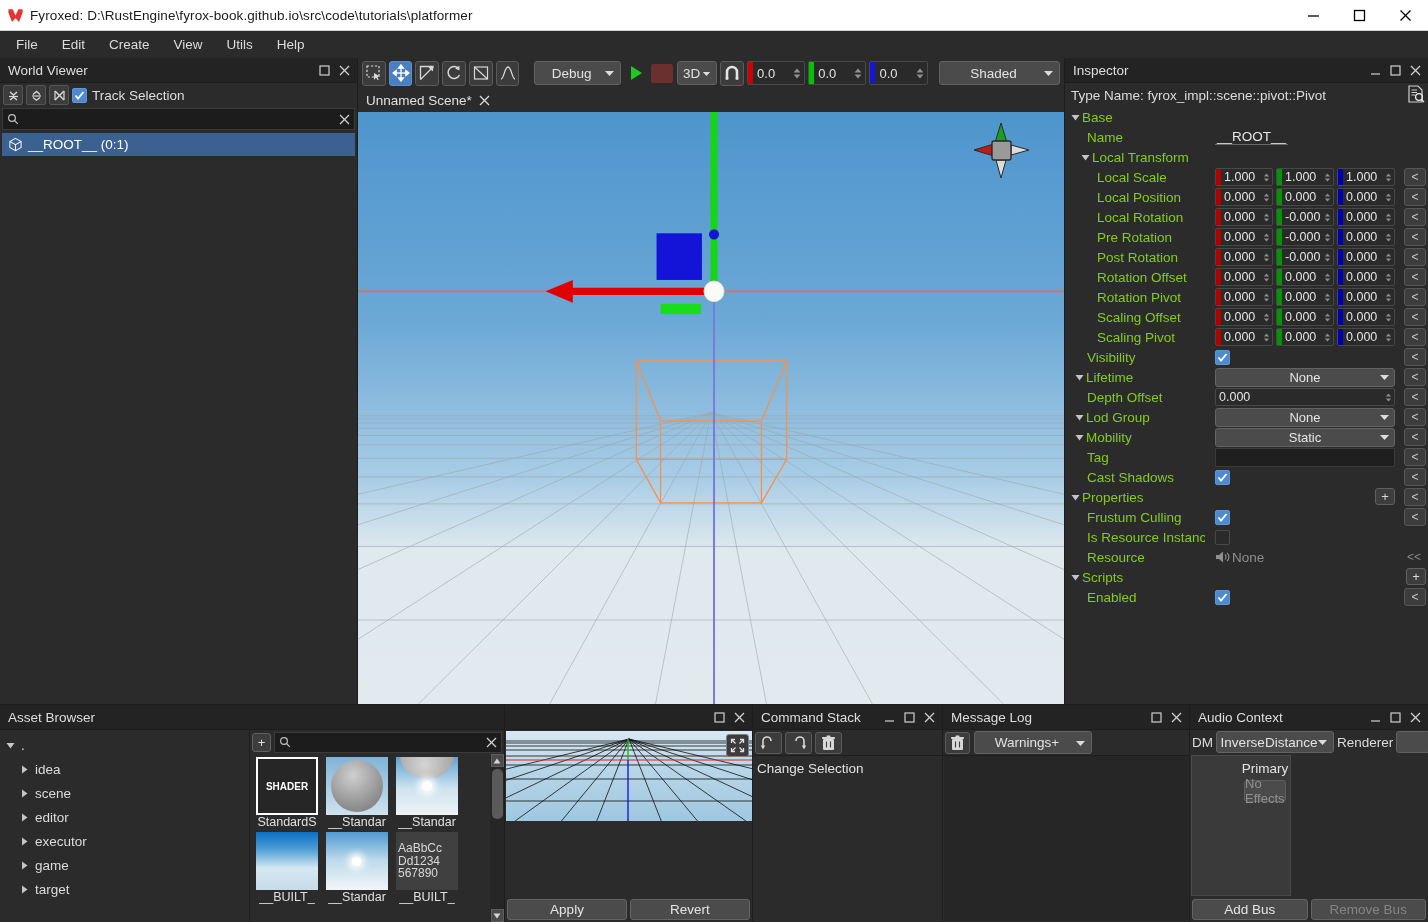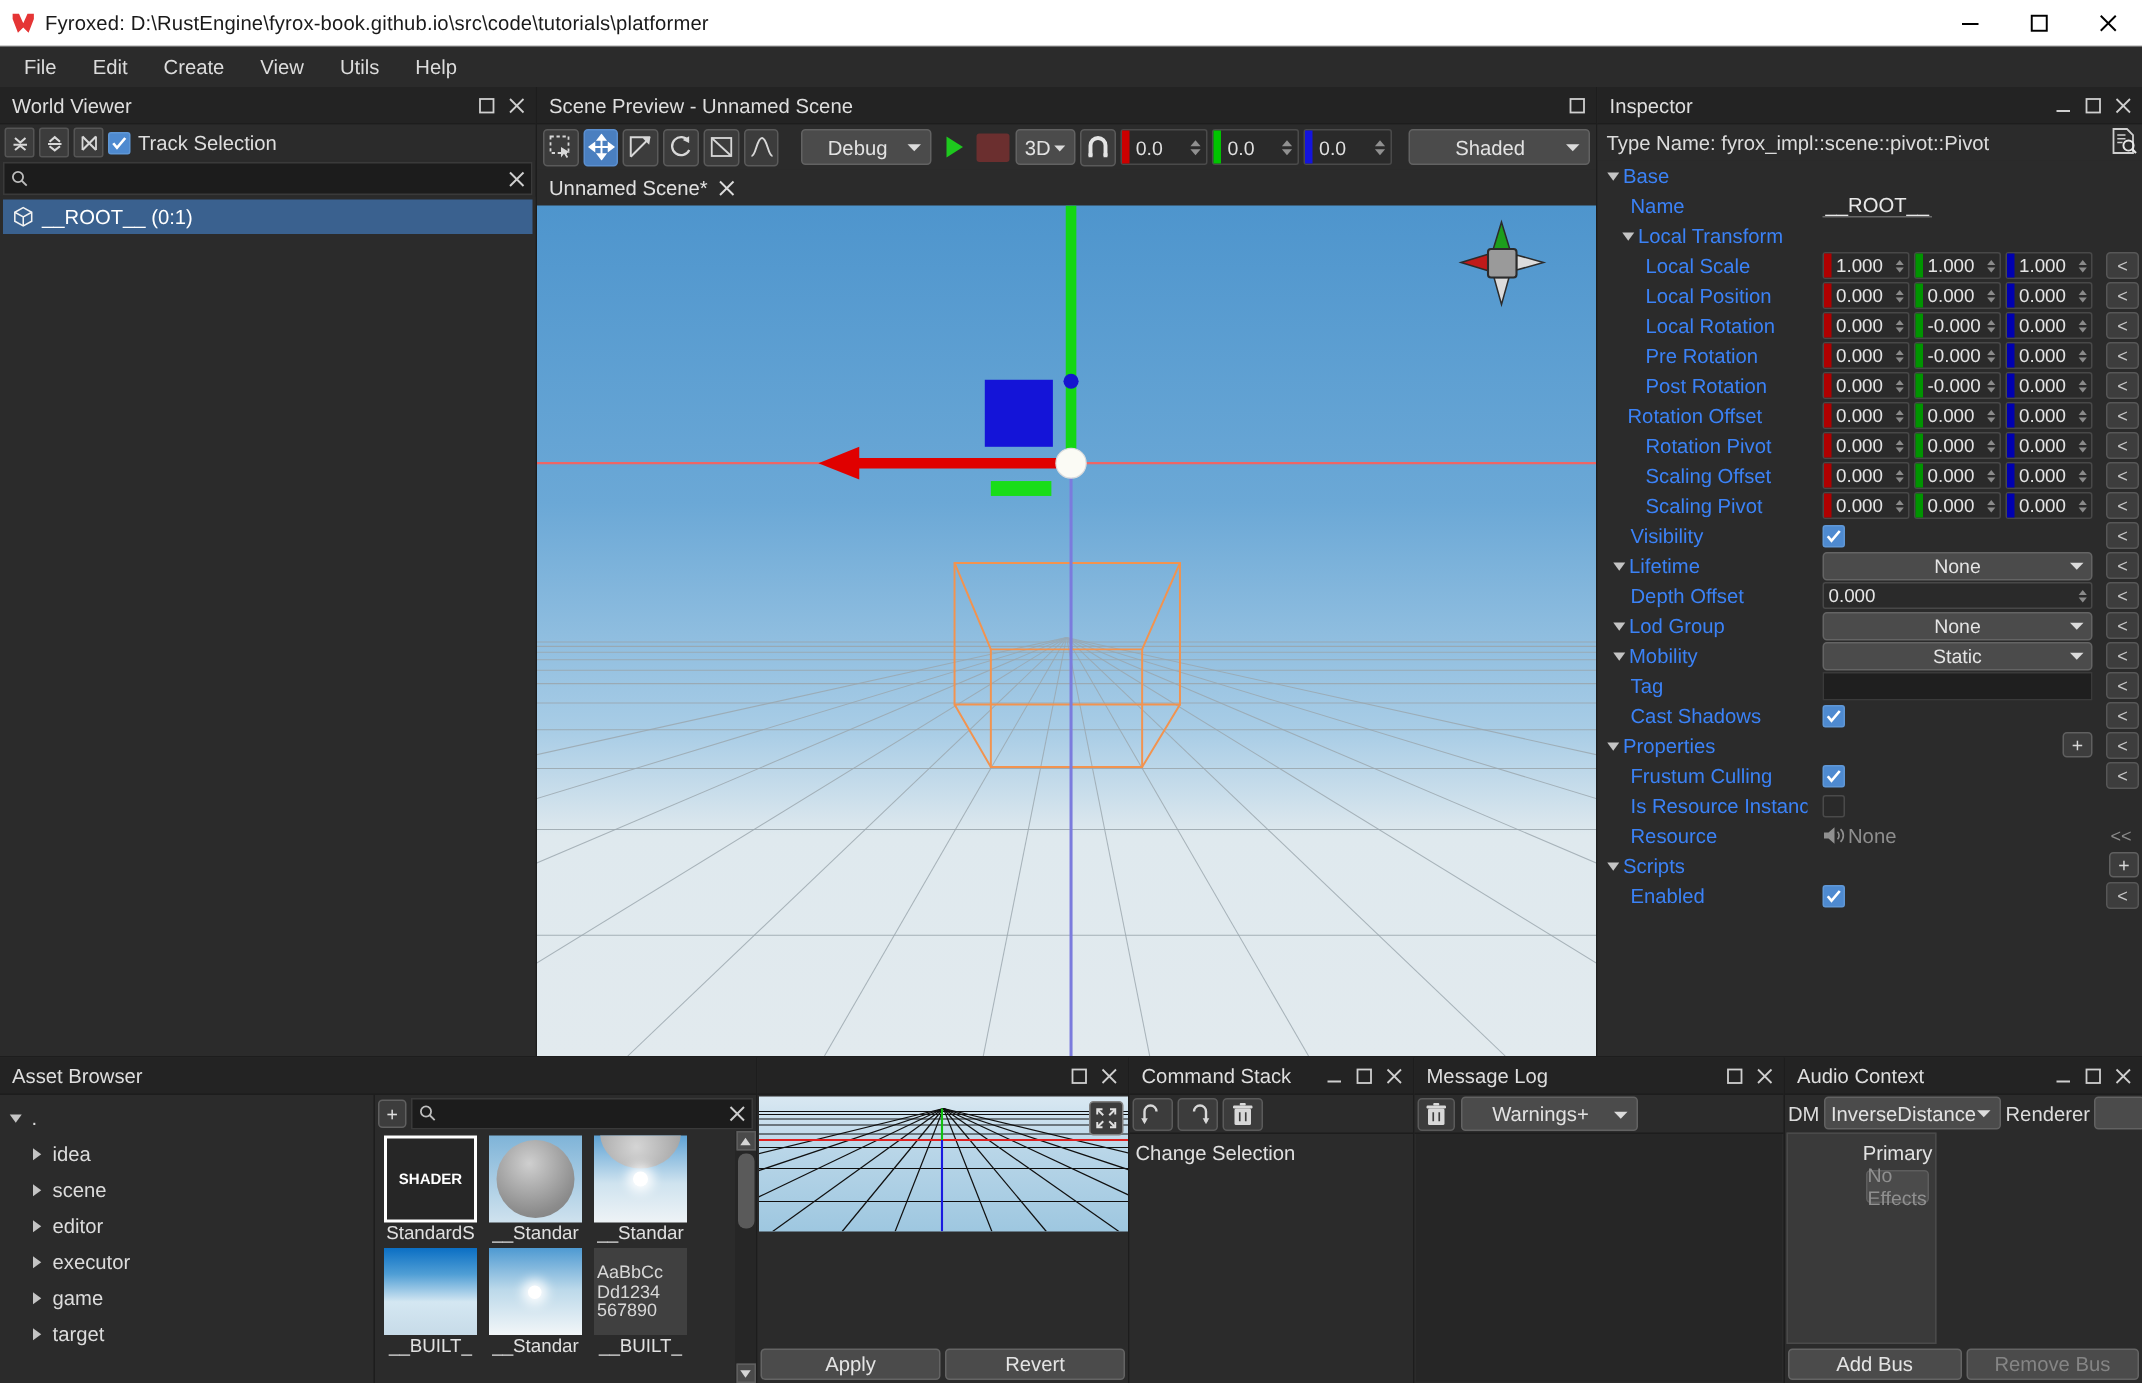--- a/index.html
+++ b/index.html
@@ -98,21 +98,21 @@
   .sp-tabs { height: 24px; display: flex; align-items: center; padding: 0 8px; gap: 7px; background: #2b2b2b; flex: none; }
   .sp-tab { font-size: 13.5px; color: #e0e0e0; }
   .viewport { flex: 1; position: relative; overflow: hidden; background: linear-gradient(to bottom, #4e95cd 0%, #6ba8d6 35%, #a9cde6 62%, #dfe9ee 74%, #e2eaee 100%); }
 
   
   #inspector { width: 363px; flex: none; }
   .insp-typebar { height: 24px; display: flex; align-items: center; padding: 0 2px 0 6px; background: #2b2b2b; flex: none; }
   .insp-typebar .t { flex: 1; font-size: 13.5px; color: #dcdcdc; white-space: nowrap; }
   .insp-body { flex: 1; overflow: hidden; }
   .irow { height: 20px; display: flex; align-items: center; position: relative; }
-  .irow .lbl { font-size: 13.5px; color: #3b82f6; white-space: nowrap; overflow: hidden; }
+  .irow .lbl { font-size: 13.5px; color: #84cc16; white-space: nowrap; overflow: hidden; }
   .irow .lbl.grp { display: flex; align-items: center; gap: 2px; }
   .ctl { position: absolute; left: 150px; right: 33px; top: 1px; bottom: 1px; display: flex; align-items: center; gap: 2px; }
   .reset { position: absolute; right: 2px; top: 1px; width: 22px; height: 18px;
     background: #3d3d3d; border: 1px solid #575757; border-radius: 3px;
     display: flex; align-items: center; justify-content: center; font-size: 12px; color: #c8c8c8; }
   .reset.wide { width: 28px; right: 0; background: transparent; border: none; color: #8a8a8a; }
   .plusbtn { width: 20px; height: 17px; background: #3d3d3d; border: 1px solid #606060; border-radius: 3px;
     display: flex; align-items: center; justify-content: center; font-size: 13px; color: #d8d8d8; }
   .vec3 { display: flex; gap: 3px; width: 100%; }
   .vfield { flex: 1; height: 18px; background: #2a2a2a; border: 1px solid #484848; border-radius: 2px;
@@ -287,29 +287,20 @@
           <svg width="15" height="15" viewBox="0 0 16 16">
             <path d="M8 1.5 L14 4.8 L14 11.2 L8 14.5 L2 11.2 L2 4.8 Z" fill="none" stroke="#f2f2f2" stroke-width="1.1"></path>
             <path d="M2 4.8 L8 8.1 L14 4.8 M8 8.1 L8 14.5" fill="none" stroke="#f2f2f2" stroke-width="1.1"></path>
           </svg>
           <span>__ROOT__  (0:1)</span>
         </div>
       </div>
     </div>
 
     <div class="panel" id="scene-preview">
-      <div class="panel-head">
-        <div class="panel-title">Scene Preview - Unnamed Scene</div>
-        <div class="sp"></div>
-        <div class="wbtn">
-          <svg width="11" height="11" viewBox="0 0 11 11">
-              <rect x="1" y="1" width="9" height="9" fill="none" stroke="#cfcfcf" stroke-width="1.2"></rect>
-            </svg>
-        </div>
-      </div>
 
       <div class="sp-toolbar">
         <div class="gbtn">
           <svg width="18" height="18" viewBox="0 0 18 18">
               <rect x="2" y="2" width="12" height="11" fill="none" stroke="#d8d8d8" stroke-width="1.2" stroke-dasharray="2.2 1.8"></rect>
               <path d="M9 9 L9 16 L11 13.5 L12.8 16.3 L13.8 15.6 L12.1 13 L15 12.6 Z" fill="#d8d8d8"></path>
             </svg>
         </div>
         <div class="gbtn active">
           <svg width="18" height="18" viewBox="0 0 18 18">
@@ -798,21 +789,21 @@
                       <path d="M4 4.5 L0.6 0.5 L7.4 0.5 Z" fill="#8a8a8a"></path>
                     </svg>
                   </div>
                 </div>
             </div>
           </div>
           <div class="reset">&lt;</div>
         </div>
 
         <div class="irow">
-          <div class="lbl" style="padding-left:20px">Rotation Offset</div>
+          <div class="lbl" style="padding-left:32px">Rotation Offset</div>
           <div class="ctl">
             <div class="vec3">
               <div class="vfield">
                   <div class="cbar" style="background:#b00000"></div>
                   <div class="v">0.000</div>
                   <div class="stp">
                     <svg width="7" height="4" viewBox="0 0 8 5">
                       <path d="M4 0.5 L7.4 4.5 L0.6 4.5 Z" fill="#8a8a8a"></path>
                     </svg>
                     <svg width="7" height="4" viewBox="0 0 8 5">

